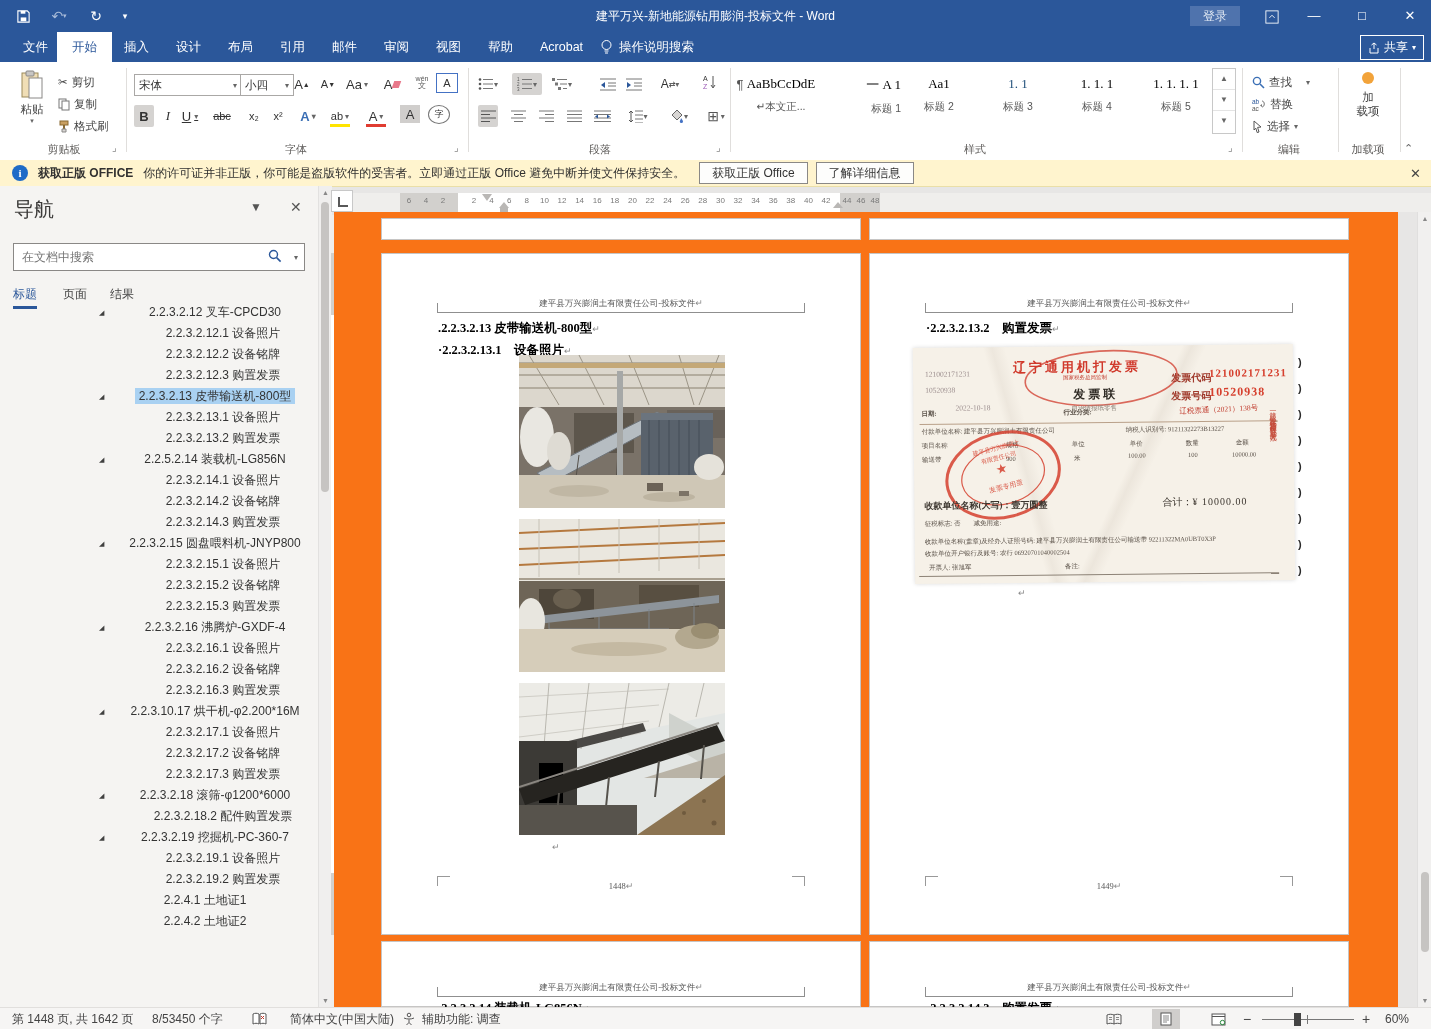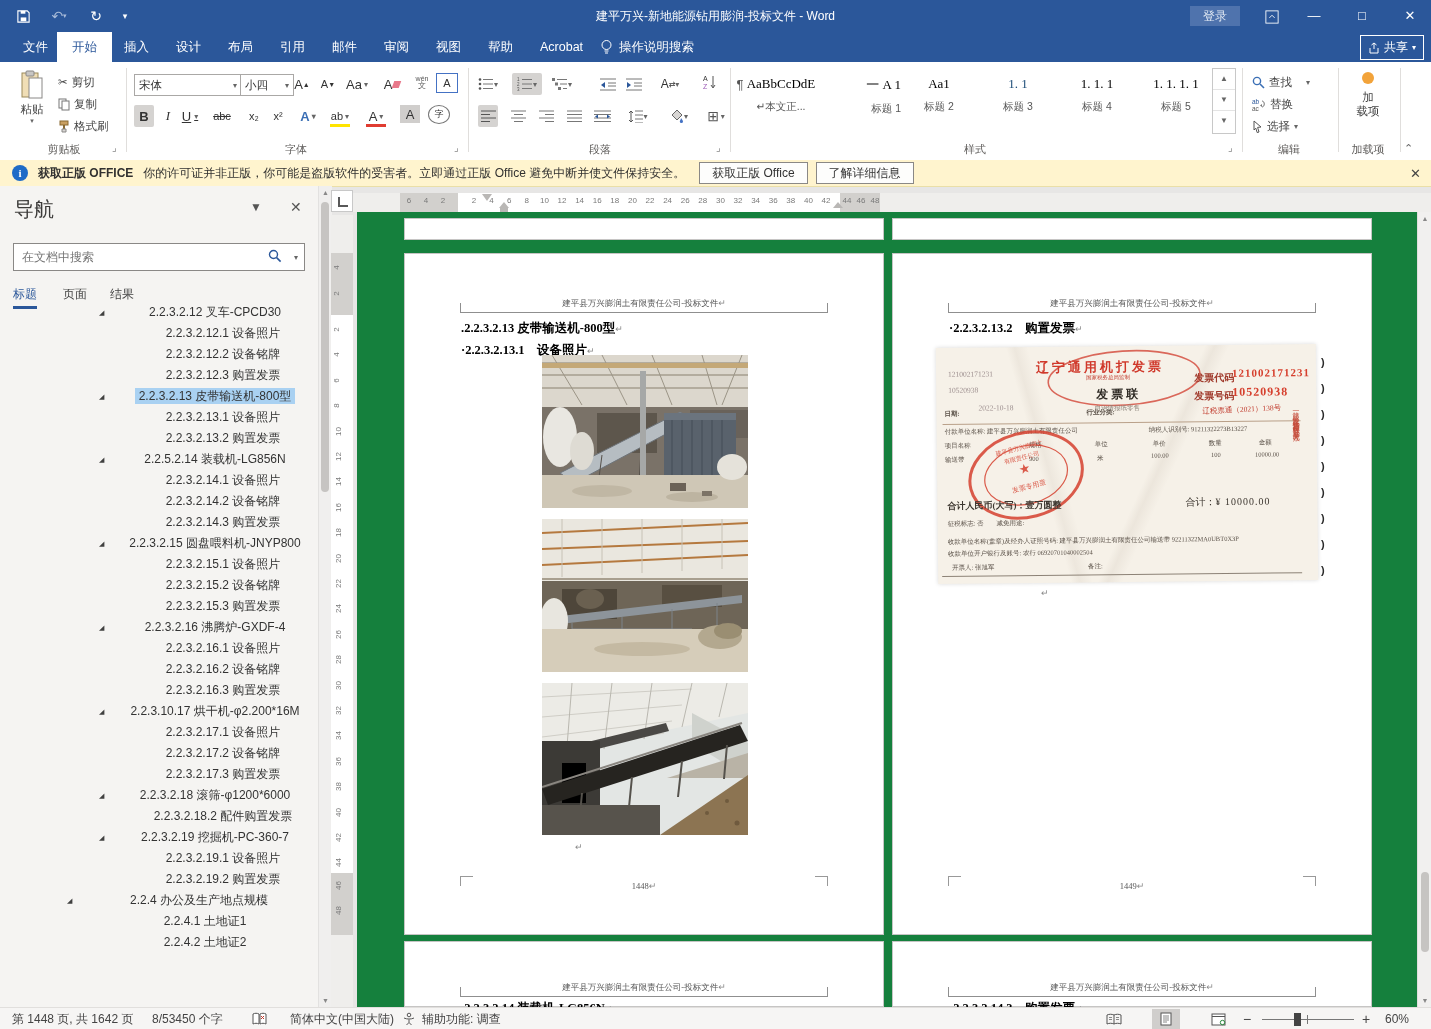--- a/index.html
+++ b/index.html
@@ -79,21 +79,21 @@
   #tabsel .L{position:absolute;left:6px;top:6px;width:8px;height:8px;border-left:2px solid #595959;border-bottom:2px solid #595959;}
   #hruler{position:absolute;left:353px;top:193px;width:1078px;height:19px;background:#efeeec;}
   .hband{position:absolute;top:0;height:19px;}
   .hnum{position:absolute;top:3px;font-size:8px;color:#7a7a7a;transform:translateX(-50%);}
   #vruler{position:absolute;left:331px;top:215px;width:22px;height:792px;background:#efeeec;}
   .vband{position:absolute;left:0;width:22px;}
   .vnum{position:absolute;left:3px;font-size:8px;color:#7a7a7a;transform:rotate(-90deg);}
   .mk{position:absolute;width:0;height:0;}
 
   
-  #docarea{position:absolute;left:357px;top:212px;width:1064px;height:795px;background:#15803d;overflow:hidden;}
+  #docarea{position:absolute;left:334px;top:212px;width:1064px;height:795px;background:#f97316;overflow:hidden;}
   .pagepartial{position:absolute;width:480px;background:#fff;border:1px solid #c6c5c4;box-sizing:border-box;}
   .page{position:absolute;width:480px;height:682px;background:#fff;border:1px solid #c6c5c4;box-sizing:border-box;}
   .phead{position:absolute;left:0;right:0;text-align:center;font-family:"Liberation Serif",serif;font-size:8.5px;color:#555;}
   .phline{position:absolute;left:55px;right:55px;border-bottom:1px solid #8f8f8f;height:0;}
   .ptick{position:absolute;width:1px;height:9px;background:#8f8f8f;}
   .dhead{position:absolute;font-family:"Liberation Serif",serif;font-weight:bold;font-size:12.5px;color:#000;white-space:nowrap;}
   .pilcrow{font-family:"Liberation Sans",sans-serif;font-weight:normal;font-size:9px;color:#8a8a8a;}
   .pfoot{position:absolute;left:0;right:0;text-align:center;font-family:"Liberation Serif",serif;font-size:8.5px;color:#555;}
   .cmark{position:absolute;width:12px;height:9px;}
   .photo{position:absolute;left:137px;width:206px;}
@@ -485,21 +485,20 @@
         <div class="nav-item"><span class="lbl" style="margin-left: 128px;">2.2.3.2.16.3 购置发票</span></div>
         <div class="nav-item"><span class="tri" style="left: 99px;">◢</span><span class="lbl" style="margin-left: 112px;">2.2.3.10.17 烘干机-φ2.200*16M</span></div>
         <div class="nav-item"><span class="lbl" style="margin-left: 128px;">2.2.3.2.17.1 设备照片</span></div>
         <div class="nav-item"><span class="lbl" style="margin-left: 128px;">2.2.3.2.17.2 设备铭牌</span></div>
         <div class="nav-item"><span class="lbl" style="margin-left: 128px;">2.2.3.2.17.3 购置发票</span></div>
         <div class="nav-item"><span class="tri" style="left: 99px;">◢</span><span class="lbl" style="margin-left: 112px;">2.2.3.2.18 滚筛-φ1200*6000</span></div>
         <div class="nav-item"><span class="lbl" style="margin-left: 128px;">2.2.3.2.18.2 配件购置发票</span></div>
         <div class="nav-item"><span class="tri" style="left: 99px;">◢</span><span class="lbl" style="margin-left: 112px;">2.2.3.2.19 挖掘机-PC-360-7</span></div>
         <div class="nav-item"><span class="lbl" style="margin-left: 128px;">2.2.3.2.19.1 设备照片</span></div>
         <div class="nav-item"><span class="lbl" style="margin-left: 128px;">2.2.3.2.19.2 购置发票</span></div>
-        <div class="nav-item"><span class="tri" style="left: 67px;">◢</span><span class="lbl" style="margin-left: 80px;">2.2.4 办公及生产地点规模</span></div>
         <div class="nav-item"><span class="lbl" style="margin-left: 92px;">2.2.4.1 土地证1</span></div>
         <div class="nav-item"><span class="lbl" style="margin-left: 92px;">2.2.4.2 土地证2</span></div>
       </div>
   </div>
   <div id="navscroll">
     <span class="sb-arrow" style="top:3px;">▲</span>
     <div class="sb-thumb" style="top:16px;height:290px;"></div>
     <span class="sb-arrow" style="bottom:3px;">▼</span>
   </div>
 
@@ -665,21 +664,21 @@
           <g transform="rotate(-14 63 52)" opacity="0.85">
             <ellipse cx="63" cy="52" rx="57" ry="42" fill="none" stroke="#d5402e" stroke-width="3"></ellipse>
             <ellipse cx="63" cy="52" rx="42" ry="29" fill="none" stroke="#d5402e" stroke-width="1.2"></ellipse>
             <text x="63" y="50" text-anchor="middle" font-size="13" fill="#d5402e">★</text>
             <text x="63" y="66" text-anchor="middle" font-size="7" fill="#d5402e">发票专用章</text>
             <text x="63" y="26" text-anchor="middle" font-size="6" fill="#d5402e">建平县万兴膨润土</text>
             <text x="63" y="36" text-anchor="middle" font-size="6" fill="#d5402e">有限责任公司</text>
           </g>
         </svg>
 
-        <span class="inv inv-md" style="left:10px;top:152px;font-weight:bold;"><span>合计人民币(大写)：</span><span>壹万圆整</span></span>
+        <span class="inv inv-md" style="left:10px;top:152px;font-weight:bold;"><span>收款单位名称(大写)：</span><span>壹万圆整</span></span>
         <span class="inv inv-md" style="left:248px;top:150px;font-size:10px;"><span>合计：</span><span style="letter-spacing:1px;">¥ 10000.00</span></span>
         <span class="inv inv-sm" style="left:10px;top:172px;">征税标志: 否　　减免用途:</span>
         <span class="inv inv-sm" style="left:10px;top:190px;">收款单位名称(盖章)及经办人证照号码: 建平县万兴膨润土有限责任公司输送带 92211322MA0UBT0X3P</span>
         <span class="inv inv-sm" style="left:10px;top:202px;">收款单位开户银行及账号: 农行 06920701040002504</span>
         <span class="inv inv-sm" style="left:14px;top:216px;">开票人: 张旭军</span>
         <span class="inv inv-sm" style="left:150px;top:216px;">备注:</span>
         <div class="abs" style="left:4px;top:228px;width:360px;border-top:1.5px solid #8c8276;"></div>
         <div id="inv-stub">第一联 发票联（购货单位付款凭证）（平开无效）</div>
       </div>
       <span id="holes-host"><span class="holes" style="left: 428px; top: 102px;">)</span><span class="holes" style="left: 428px; top: 128px;">)</span><span class="holes" style="left: 428px; top: 154px;">)</span><span class="holes" style="left: 428px; top: 180px;">)</span><span class="holes" style="left: 428px; top: 206px;">)</span><span class="holes" style="left: 428px; top: 232px;">)</span><span class="holes" style="left: 428px; top: 258px;">)</span><span class="holes" style="left: 428px; top: 284px;">)</span><span class="holes" style="left: 428px; top: 310px;">)</span></span>

